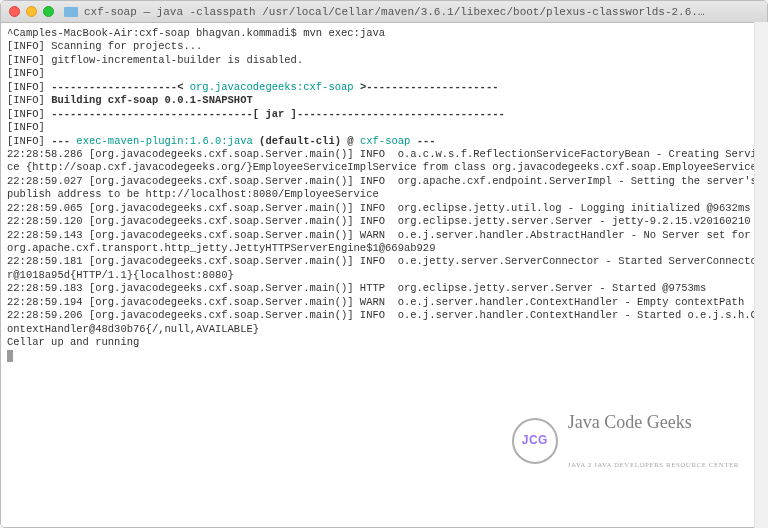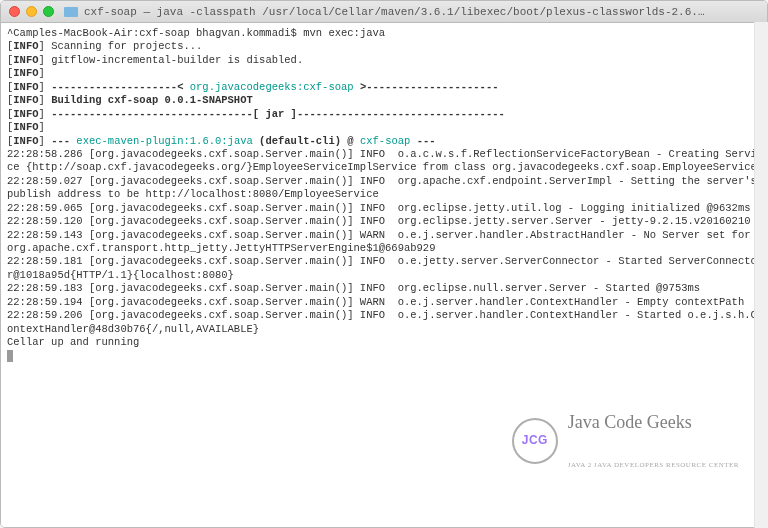--- a/index.html
+++ b/index.html
@@ -58,21 +58,21 @@
       padding: 4px 8px 4px 6px;
       white-space: pre-wrap;
       word-break: break-all;
       line-height: 1.28;
       position: relative;
       overflow: hidden;
       background: #fff;
       color: #333;
     }
     .prompt { color: #333; }
-    .info-tag { font-weight: bold; color: #333; text-align: right; }
+    .info-tag { font-weight: normal; color: #333; text-align: right; }
     .teal { color: #009a8e; text-align: right; }
     .cursor {
       display: inline-block;
       width: 6px; height: 12px;
       background: #9a9a9a;
       vertical-align: text-bottom;
     }
     .watermark {
       position: absolute;
       right: 28px;
@@ -139,21 +139,21 @@
 [<b class="info-tag">INFO</b>] <b>Building cxf-soap 0.0.1-SNAPSHOT</b>
 [<b class="info-tag">INFO</b>] <b>--------------------------------[ jar ]---------------------------------</b>
 [<b class="info-tag">INFO</b>]
 [<b class="info-tag">INFO</b>] <b>--- </b><span class="teal">exec-maven-plugin:1.6.0:java</span><b><span> (default-cli) @ </span></b><span class="teal">cxf-soap</span><b> ---</b>
 <span>22:28:58.286 [org.javacodegeeks.cxf.soap.Server.main()] INFO  o.a.c.w.s.f.ReflectionServiceFactoryBean - Creating Service {http://soap.cxf.javacodegeeks.org/}EmployeeServiceImplService from class org.javacodegeeks.cxf.soap.EmployeeService</span>
 <span>22:28:59.027 [org.javacodegeeks.cxf.soap.Server.main()] INFO  org.apache.cxf.endpoint.ServerImpl - Setting the server's publish address to be http://localhost:8080/EmployeeService</span>
 <span>22:28:59.065 [org.javacodegeeks.cxf.soap.Server.main()] INFO  org.eclipse.jetty.util.log - Logging initialized @9632ms</span>
 <span>22:28:59.120 [org.javacodegeeks.cxf.soap.Server.main()] INFO  org.eclipse.jetty.server.Server - jetty-9.2.15.v20160210</span>
 <span>22:28:59.143 [org.javacodegeeks.cxf.soap.Server.main()] WARN  o.e.j.server.handler.AbstractHandler - No Server set for org.apache.cxf.transport.http_jetty.JettyHTTPServerEngine$1@669ab929</span>
 <span>22:28:59.181 [org.javacodegeeks.cxf.soap.Server.main()] INFO  o.e.jetty.server.ServerConnector - Started ServerConnector@1018a95d{HTTP/1.1}{localhost:8080}</span>
-<span>22:28:59.183 [org.javacodegeeks.cxf.soap.Server.main()] INFO  org.eclipse.null.server.Server - Started @9753ms</span>
+<span>22:28:59.183 [org.javacodegeeks.cxf.soap.Server.main()] HTTP  org.eclipse.jetty.server.Server - Started @9753ms</span>
 <span>22:28:59.194 [org.javacodegeeks.cxf.soap.Server.main()] WARN  o.e.j.server.handler.ContextHandler - Empty contextPath</span>
 <span>22:28:59.206 [org.javacodegeeks.cxf.soap.Server.main()] INFO  o.e.j.server.handler.ContextHandler - Started o.e.j.s.h.ContextHandler@48d30b76{/,null,AVAILABLE}</span>
 <span>Cellar up and running</span>
 <span class="cursor"></span>
     <div class="watermark">
       <div class="badge">JCG</div>
       <div class="wm-text">
         <div class="wm-main">Java Code Geeks</div>
         <div class="wm-sub">JAVA 2 JAVA DEVELOPERS RESOURCE CENTER</div>
       </div>

